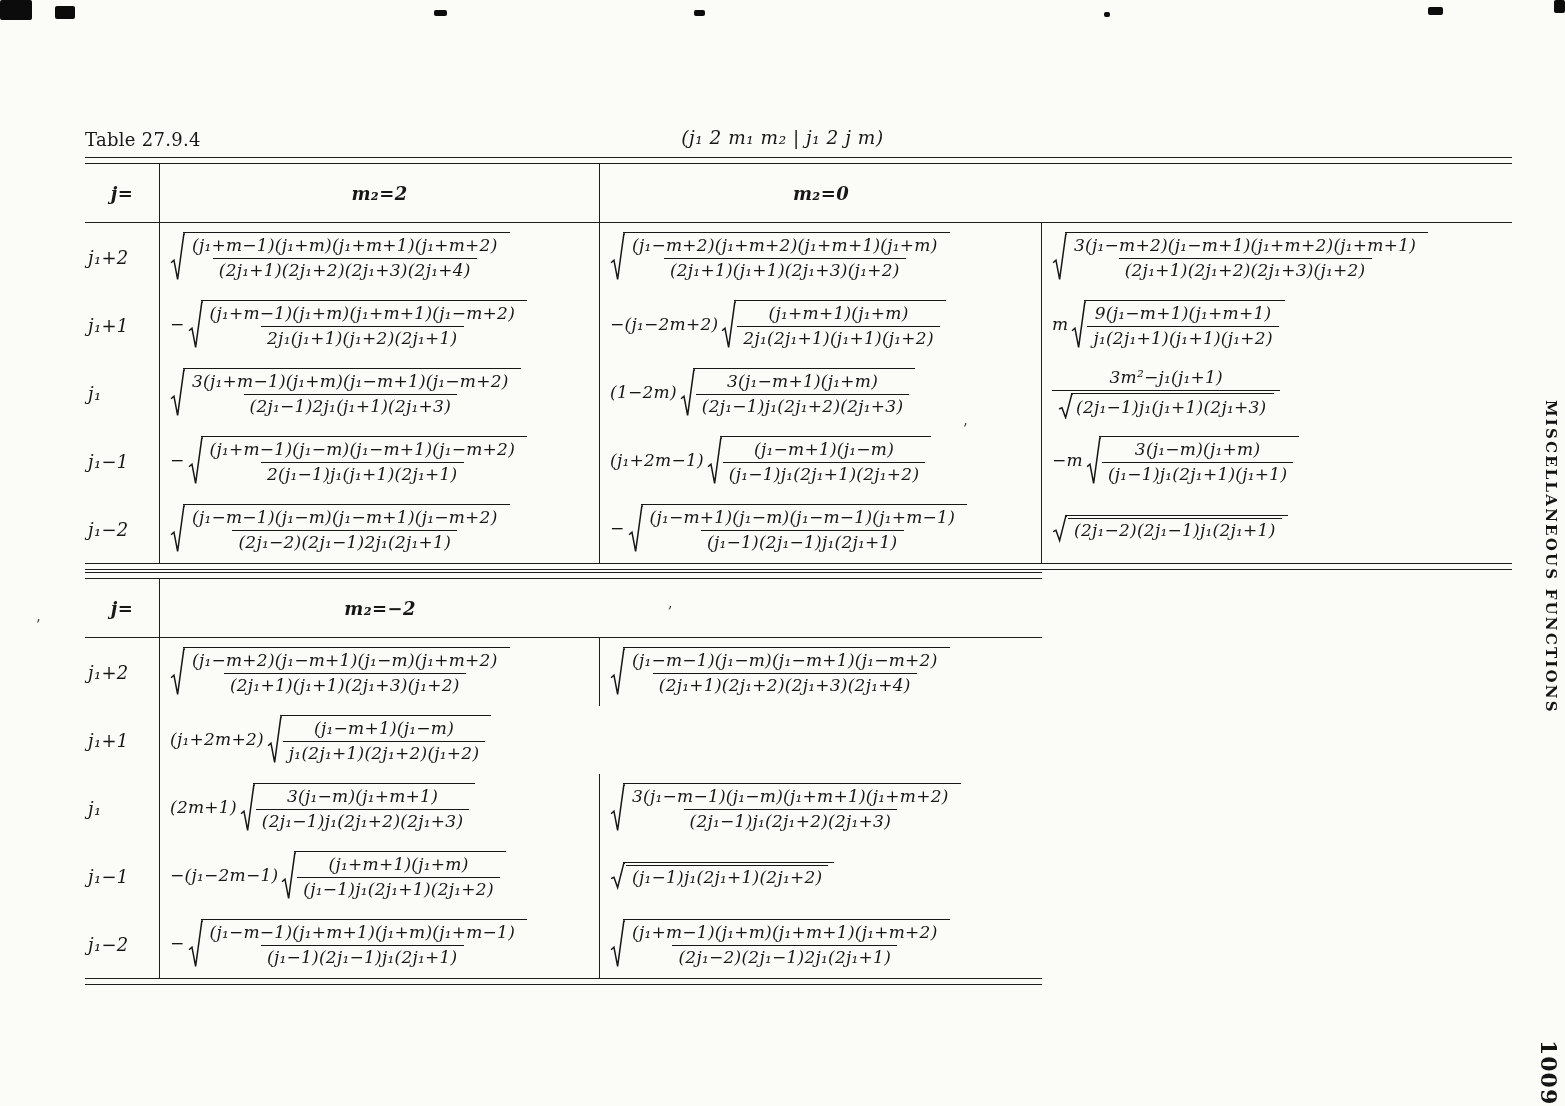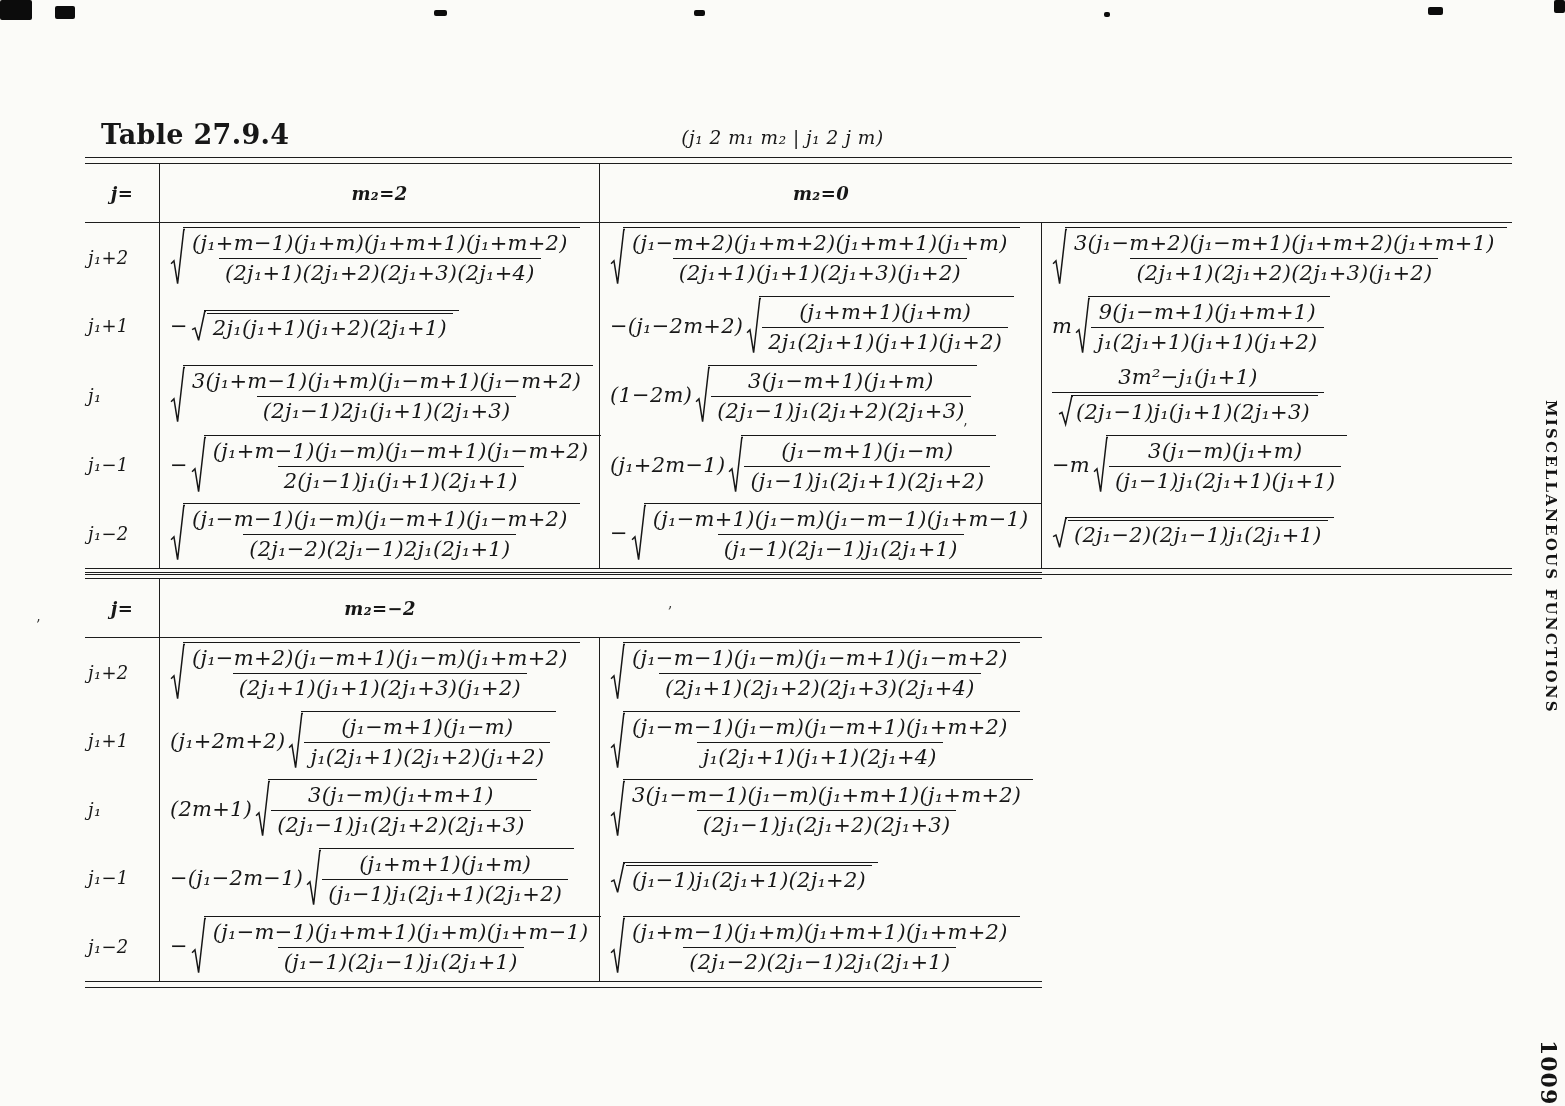--- a/index.html
+++ b/index.html
@@ -5,39 +5,39 @@
   html,body{margin:0;padding:0;background:#fbfbf8;}
   .sheet{
     position:relative;width:1565px;height:1106px;background:#fbfbf8;
     font-family:"DejaVu Serif", serif;color:#171717;overflow:hidden;
   }
   
   .mark{position:absolute;background:#0c0c0c;border-radius:2px;}
   .speck{position:absolute;color:#3a3a3a;font-size:14px;line-height:1;}
   
   .caption{position:absolute;left:85px;top:112px;width:1427px;height:40px;}
-  .tlabel{position:absolute;left:16px;bottom:2px;font-weight:bold;font-size:27px;letter-spacing:.3px;}
+  .tlabel{position:absolute;left:0;bottom:2px;font-weight:normal;font-size:18px;letter-spacing:.3px;}
   .ttitle{position:absolute;left:8px;right:40px;bottom:4px;text-align:center;font-style:italic;font-size:18.5px;letter-spacing:.5px;}
   
   .ctable{position:absolute;}
   .t1{left:85px;top:157px;width:1427px;--cols:75px 440px 442px 470px;}
   .t2{left:85px;top:572px;width:957px;--cols:75px 440px 442px;}
   .drule{height:5px;border-top:1.3px solid #1d1d1d;border-bottom:1.3px solid #1d1d1d;}
   .hrule{height:0;border-top:1.3px solid #1d1d1d;}
   .trow{display:grid;grid-template-columns:var(--cols);}
   .trow > *:not(:last-child){border-right:1.2px solid #1d1d1d;}
   .thead{height:58px;}
   .hcell{display:flex;align-items:center;justify-content:center;
          font-style:italic;font-weight:600;font-size:18px;letter-spacing:.4px;}
   .trow:not(.thead){min-height:68px;}
   .cell{display:flex;align-items:center;padding:4px 6px 4px 10px;}
   .rowlabel{font-style:italic;font-size:18px;padding-left:3px;letter-spacing:.3px;}
   
   .formula{display:inline-flex;align-items:center;font-style:italic;
-           font-size:21px;letter-spacing:.25px;white-space:nowrap;line-height:1.25;justify-content:center;}
+           font-size:17px;letter-spacing:.25px;white-space:nowrap;line-height:1.25;justify-content:center;}
   .pre{margin-right:3px;}
   .frac{display:inline-flex;flex-direction:column;align-items:center;text-align:center;}
   .frac > .num{padding:0 6px 2px;}
   .frac > .den{border-top:1.45px solid currentColor;padding:1px 6px 0;}
   .sqrt{position:relative;display:inline-block;padding-left:13px;}
   .sqrt > .radical{position:absolute;left:0;top:0;width:15px;height:100%;display:block;}
   .radicand{display:inline-flex;align-items:center;border-top:1.45px solid currentColor;
             padding:2px 6px 1px 3px;}
   .den > .sqrt{margin-top:1px;}
   .line{display:inline-block;padding:1px 2px 0;}
@@ -118,20 +118,21 @@
         </div>
         <div class="trow">
           <span class="cell jcol rowlabel">j₁+1</span>
           <div class="cell">
             <span class="formula">
               <span class="pre">−</span>
               <span class="sqrt"><svg viewBox="0 0 14 24" preserveAspectRatio="none" class="radical">
                   <path d="M1 14.6 L3.7 13.4 L7.1 22.5 L12.9 1 L14 1" fill="none" stroke="currentColor" stroke-width="1.5" stroke-linejoin="miter" vector-effect="non-scaling-stroke"></path>
                 </svg><span class="radicand">
                   <span class="frac">
+                    <span class="num">(j₁+m−1)(j₁+m)(j₁+m+1)(j₁−m+2)</span>
                     <span class="den">2j₁(j₁+1)(j₁+2)(2j₁+1)</span>
                   </span>
                 </span></span>
             </span>
           </div>
           <div class="cell">
             <span class="formula">
               <span class="pre">−(j₁−2m+2)</span>
               <span class="sqrt"><svg viewBox="0 0 14 24" preserveAspectRatio="none" class="radical">
                   <path d="M1 14.6 L3.7 13.4 L7.1 22.5 L12.9 1 L14 1" fill="none" stroke="currentColor" stroke-width="1.5" stroke-linejoin="miter" vector-effect="non-scaling-stroke"></path>
@@ -325,32 +326,20 @@
               <span class="sqrt"><svg viewBox="0 0 14 24" preserveAspectRatio="none" class="radical">
                   <path d="M1 14.6 L3.7 13.4 L7.1 22.5 L12.9 1 L14 1" fill="none" stroke="currentColor" stroke-width="1.5" stroke-linejoin="miter" vector-effect="non-scaling-stroke"></path>
                 </svg><span class="radicand">
                   <span class="frac">
                     <span class="num">(j₁−m+1)(j₁−m)</span>
                     <span class="den">j₁(2j₁+1)(2j₁+2)(j₁+2)</span>
                   </span>
                 </span></span>
             </span>
           </div>
-          <div class="cell">
-            <span class="formula">
-              <span class="sqrt"><svg viewBox="0 0 14 24" preserveAspectRatio="none" class="radical">
-                  <path d="M1 14.6 L3.7 13.4 L7.1 22.5 L12.9 1 L14 1" fill="none" stroke="currentColor" stroke-width="1.5" stroke-linejoin="miter" vector-effect="non-scaling-stroke"></path>
-                </svg><span class="radicand">
-                  <span class="frac">
-                    <span class="num">(j₁−m−1)(j₁−m)(j₁−m+1)(j₁+m+2)</span>
-                    <span class="den">j₁(2j₁+1)(j₁+1)(2j₁+4)</span>
-                  </span>
-                </span></span>
-            </span>
-          </div>
         </div>
         <div class="trow">
           <span class="cell jcol rowlabel">j₁</span>
           <div class="cell">
             <span class="formula">
               <span class="pre">(2m+1)</span>
               <span class="sqrt"><svg viewBox="0 0 14 24" preserveAspectRatio="none" class="radical">
                   <path d="M1 14.6 L3.7 13.4 L7.1 22.5 L12.9 1 L14 1" fill="none" stroke="currentColor" stroke-width="1.5" stroke-linejoin="miter" vector-effect="non-scaling-stroke"></path>
                 </svg><span class="radicand">
                   <span class="frac">

